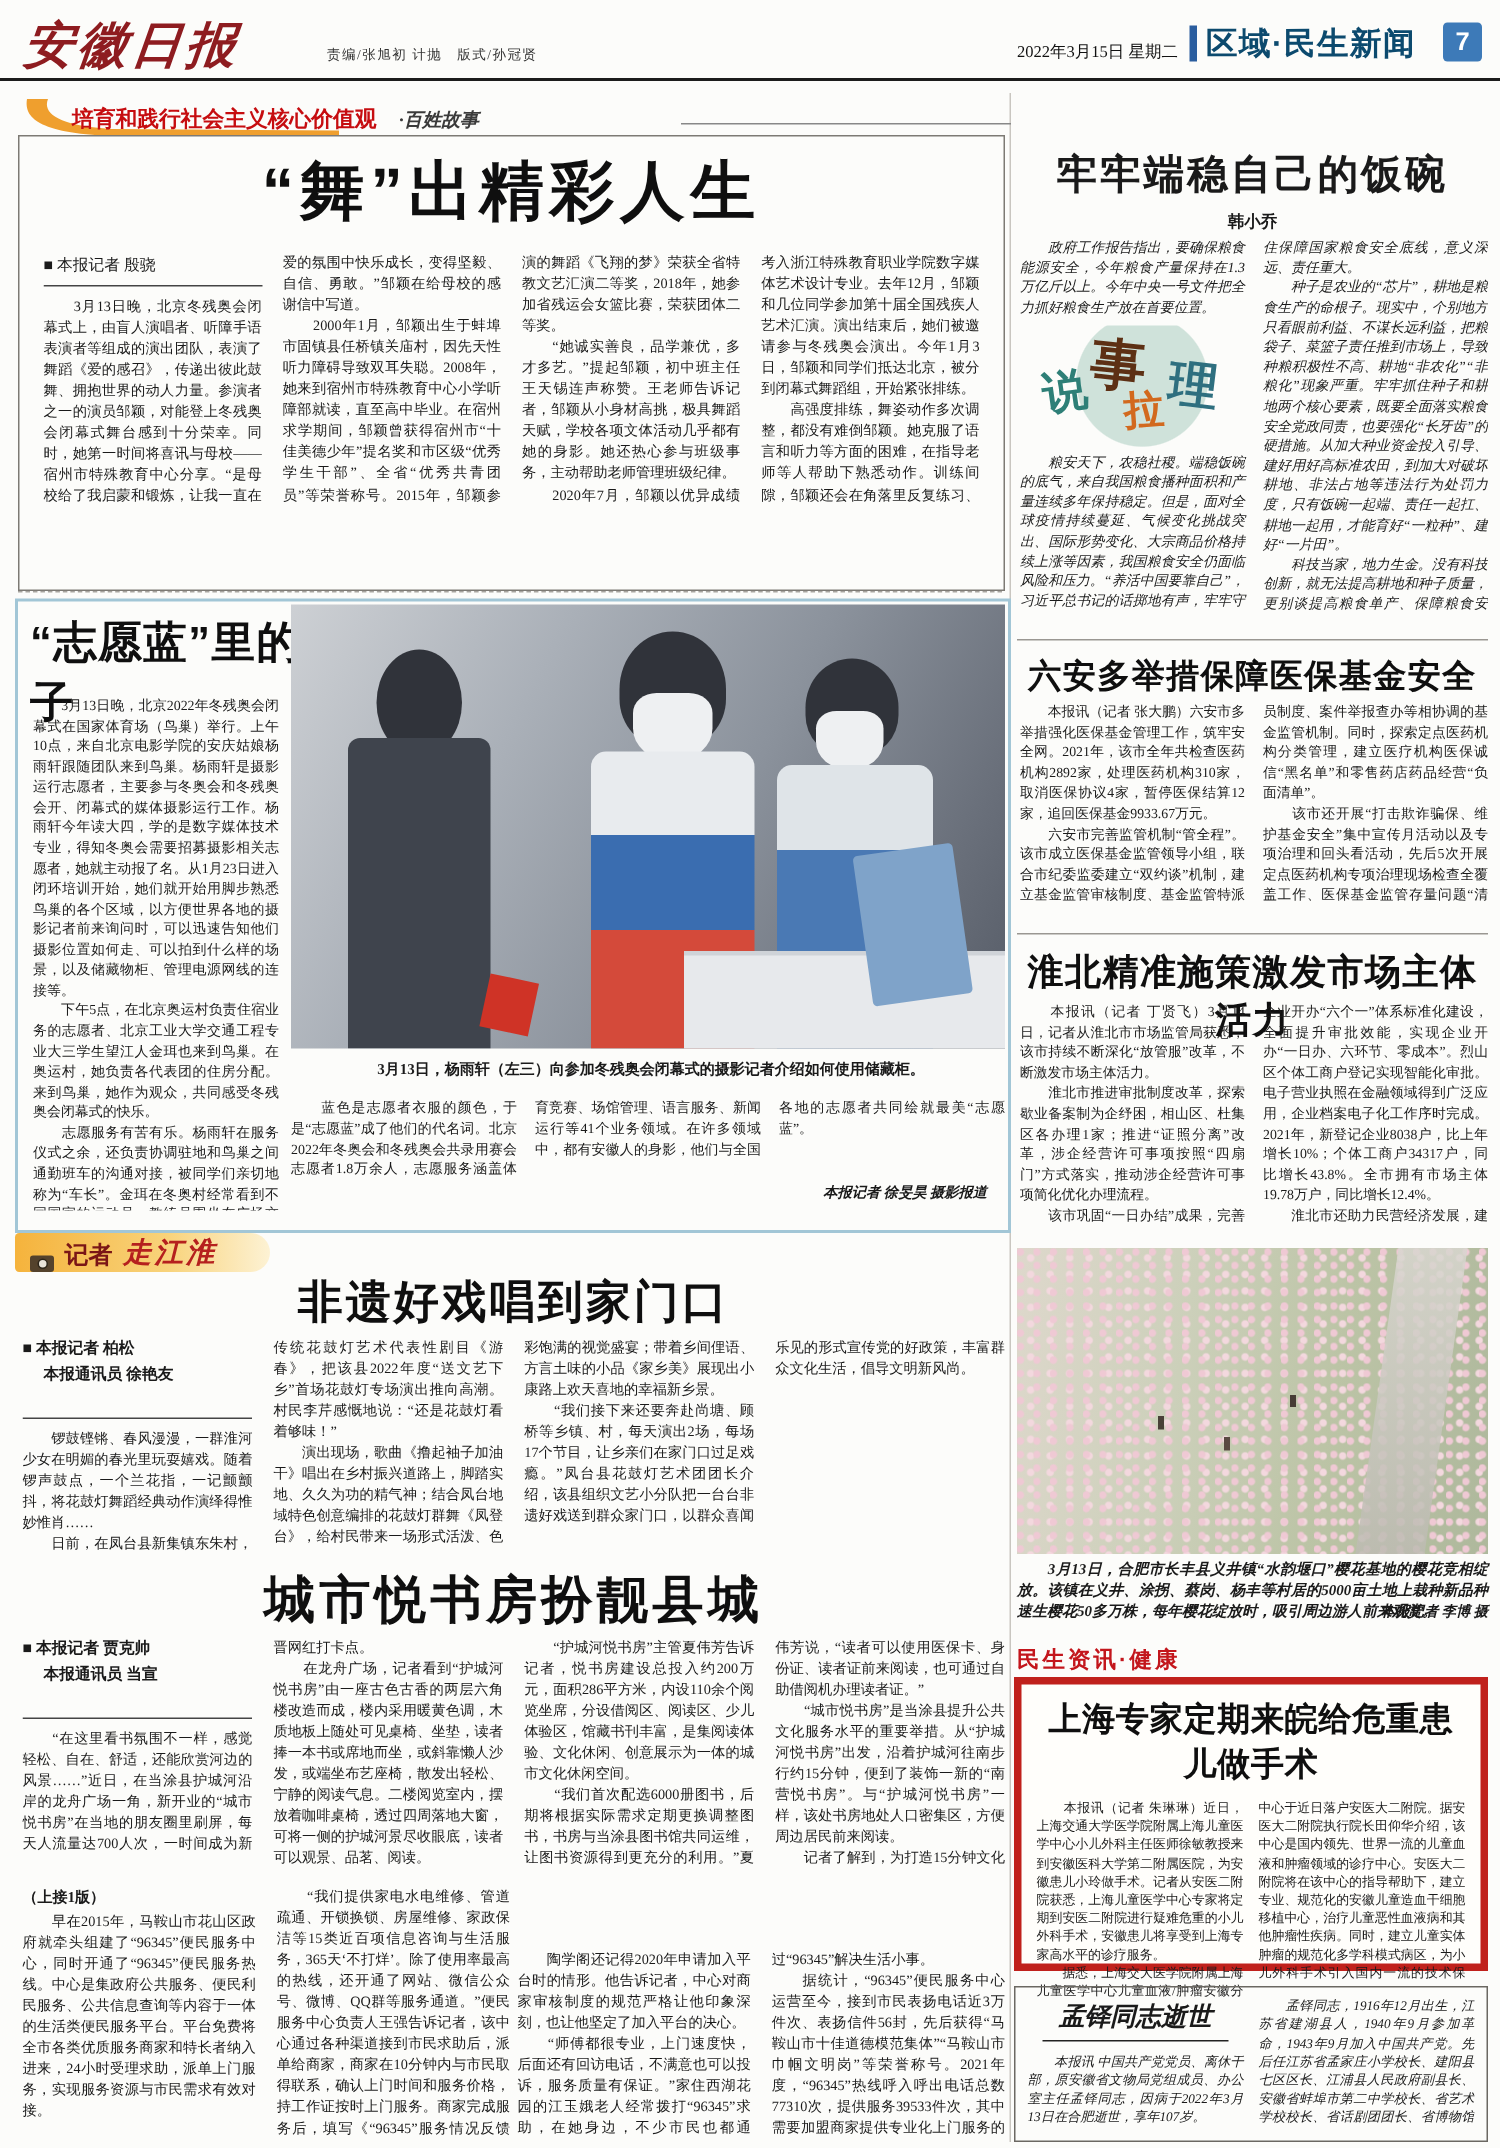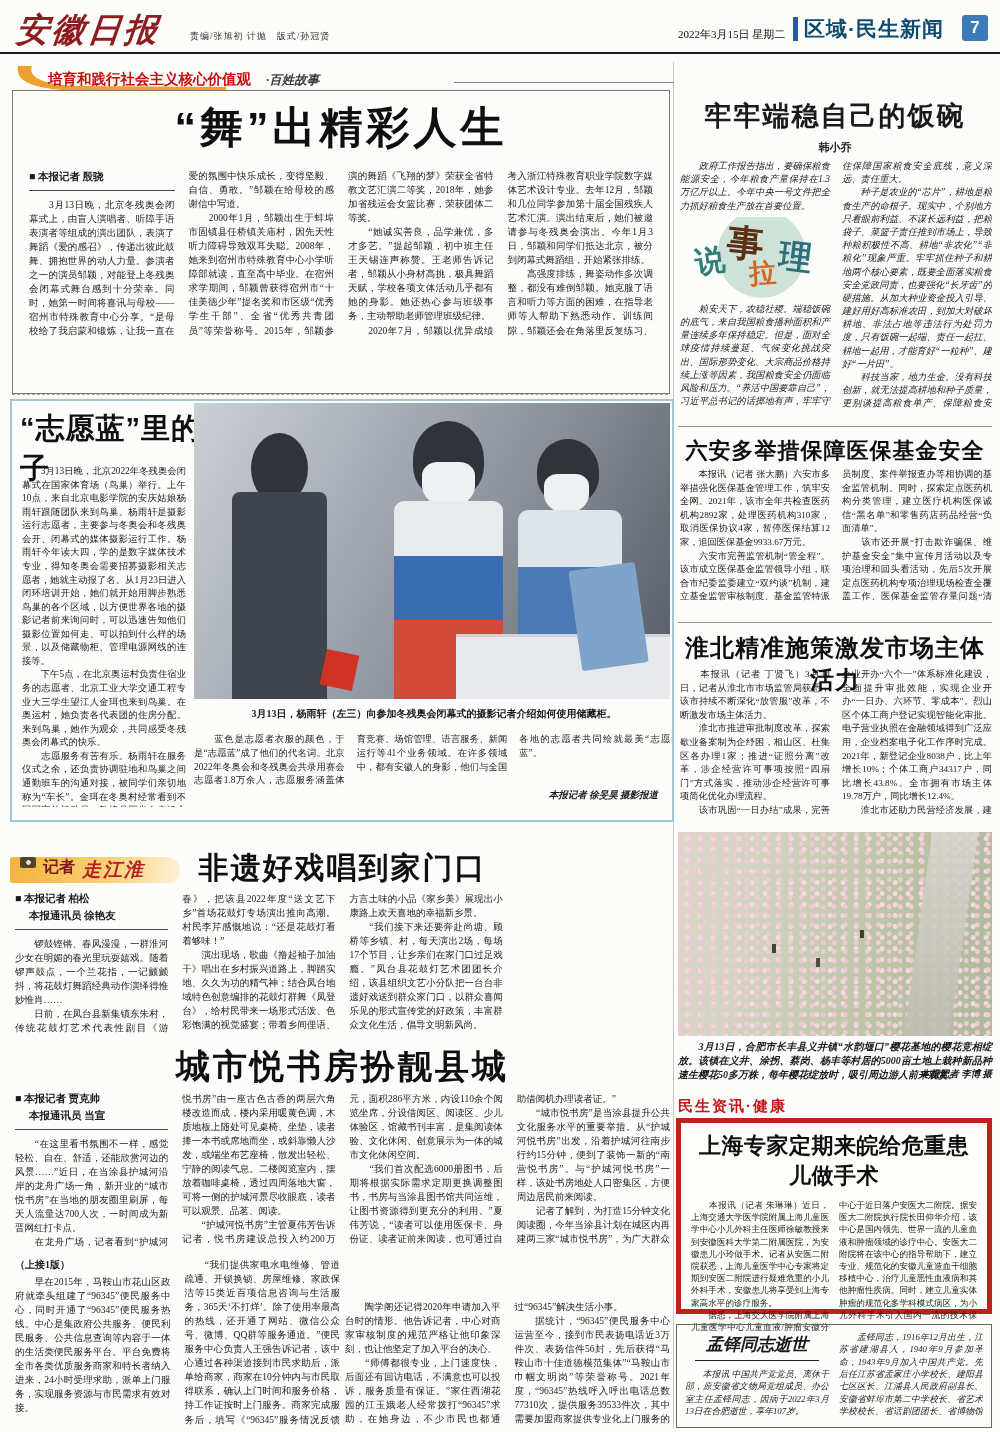--- a/index.html
+++ b/index.html
@@ -2,57 +2,57 @@
 <html><head>
 <meta charset="utf-8">
 <style>
   html,body{margin:0;padding:0;background:#e9e7e2;}
   #page{position:relative;width:1000px;height:1432px;margin:0 auto;background:#fcfcfa;overflow:hidden;
         font-family:"Liberation Serif",serif;color:#1a1a1a;}
   .abs{position:absolute;}
   
   .logo{font-family:"Liberation Serif",serif;font-weight:bold;font-style:italic;font-size:33px;
         color:#8e1c20;letter-spacing:3px;transform:skewX(-6deg);}
-  .editors{font-size:9px;color:#333;letter-spacing:1px;}
+  .editors{font-size:9px;color:#333;letter-spacing:1px;margin-left:28px;}
   .m-date{font-size:11px;color:#111;}
   .section-bar{width:5px;height:24px;background:#2a5d9e;}
   .section-title{font-family:"Liberation Sans",sans-serif;font-weight:bold;font-size:21px;color:#0c4a6e;letter-spacing:1px;}
   .page-badge{width:26px;height:26px;background:#3d7ab8;color:#fff;font-family:"Liberation Sans",sans-serif;
         font-weight:bold;font-size:17px;text-align:center;line-height:26px;border-radius:3px;}
   .head-rule{height:2px;background:#1c1c1c;}
   .vdiv{width:1px;background:#c9c6c0;}
   .hrule{height:1px;background:#9a9792;}
   .dashrule{border-top:1px dashed #a8a5a0;height:0;}
   
   .hd{font-family:"Liberation Sans",sans-serif;font-weight:bold;color:#0f0f0f;}
   .flow{column-gap:14px;overflow:hidden;text-align:justify;}
   .flow .txt{white-space:pre-wrap;font-size:9.5px;line-height:1.48;}
-  .byline{font-size:10.5px;font-weight:bold;border-bottom:1px solid #444;
+  .byline{font-size:10.5px;font-weight:normal;border-bottom:1px solid #444;
           padding:1px 0 6px 0;margin-bottom:7px;break-inside:avoid;}
-  .bylineWrap{border-bottom:1px solid #444;padding-bottom:6px;margin-bottom:7px;break-inside:avoid;}
+  .bylineWrap{border-bottom:1px solid #444;padding-bottom:22px;margin-bottom:7px;break-inside:avoid;}
   .bylineWrap .b1{font-size:10.5px;font-weight:bold;}
   .bylineWrap .b2{font-size:10.5px;font-weight:bold;padding-left:14px;margin-top:3px;}
   
   .swoosh{width:220px;height:30px;}
   .banner-slogan{font-family:"Liberation Sans",sans-serif;font-weight:bold;font-size:14.5px;color:#c60d10;}
   .banner-tag{font-size:12.5px;color:#3a3a3a;font-style:italic;font-weight:bold;}
   
   .feature-box{border:1px solid #7d7a74;background:#fcfcfa;}
   .kicker{font-size:19px;font-weight:bold;text-align:center;letter-spacing:0.5px;}
   .feature-title{font-size:43px;text-align:center;letter-spacing:4px;}
   
   .vol-box{border:2px solid #a2c6d6;}
   .vol-title{font-size:29px;letter-spacing:1px;}
   .photo{overflow:hidden;position:relative;}
   .vol-photo{background:linear-gradient(118deg,#cdd0d4 0%,#aab0b8 30%,#8b929c 58%,#686e79 85%,#555b66 100%);}
   .cap{font-size:10px;font-weight:bold;line-height:1.4;}
   .credit{font-size:9.5px;font-weight:bold;font-style:italic;}
   
   .ribbon{background:linear-gradient(90deg,#f5b33c,#f8d37b 60%,#fdf2d4);border-radius:3px 14px 14px 3px;
-          display:flex;align-items:flex-start;padding:0 10px;gap:7px;margin-top:35px;}
+          display:flex;align-items:flex-end;padding:0 10px;gap:7px;}
   .cam{width:16px;height:11px;background:#54422c;border-radius:2px;position:relative;}
   .cam:after{content:"";position:absolute;left:5px;top:2px;width:7px;height:7px;border-radius:50%;
              background:#e8e3d8;border:1px solid #2e2619;box-sizing:border-box;}
   .ribbon .r1{font-family:"Liberation Sans",sans-serif;font-weight:bold;font-size:16px;color:#7a1616;}
   .ribbon .r2{font-family:"Liberation Serif",serif;font-weight:bold;font-style:italic;font-size:19px;color:#b5201e;letter-spacing:2px;}
   
   .essay-title{font-family:"Liberation Serif",serif;font-weight:bold;font-size:27px;text-align:center;letter-spacing:2px;}
   .essay-by{font-size:11px;font-weight:bold;text-align:center;}
   .essay .txt{font-style:italic;font-size:9.3px;line-height:1.42;}
   .badge{width:128px;height:82px;position:relative;background:radial-gradient(circle at 55% 45%,#cfe2da 0 52%,transparent 53%);

